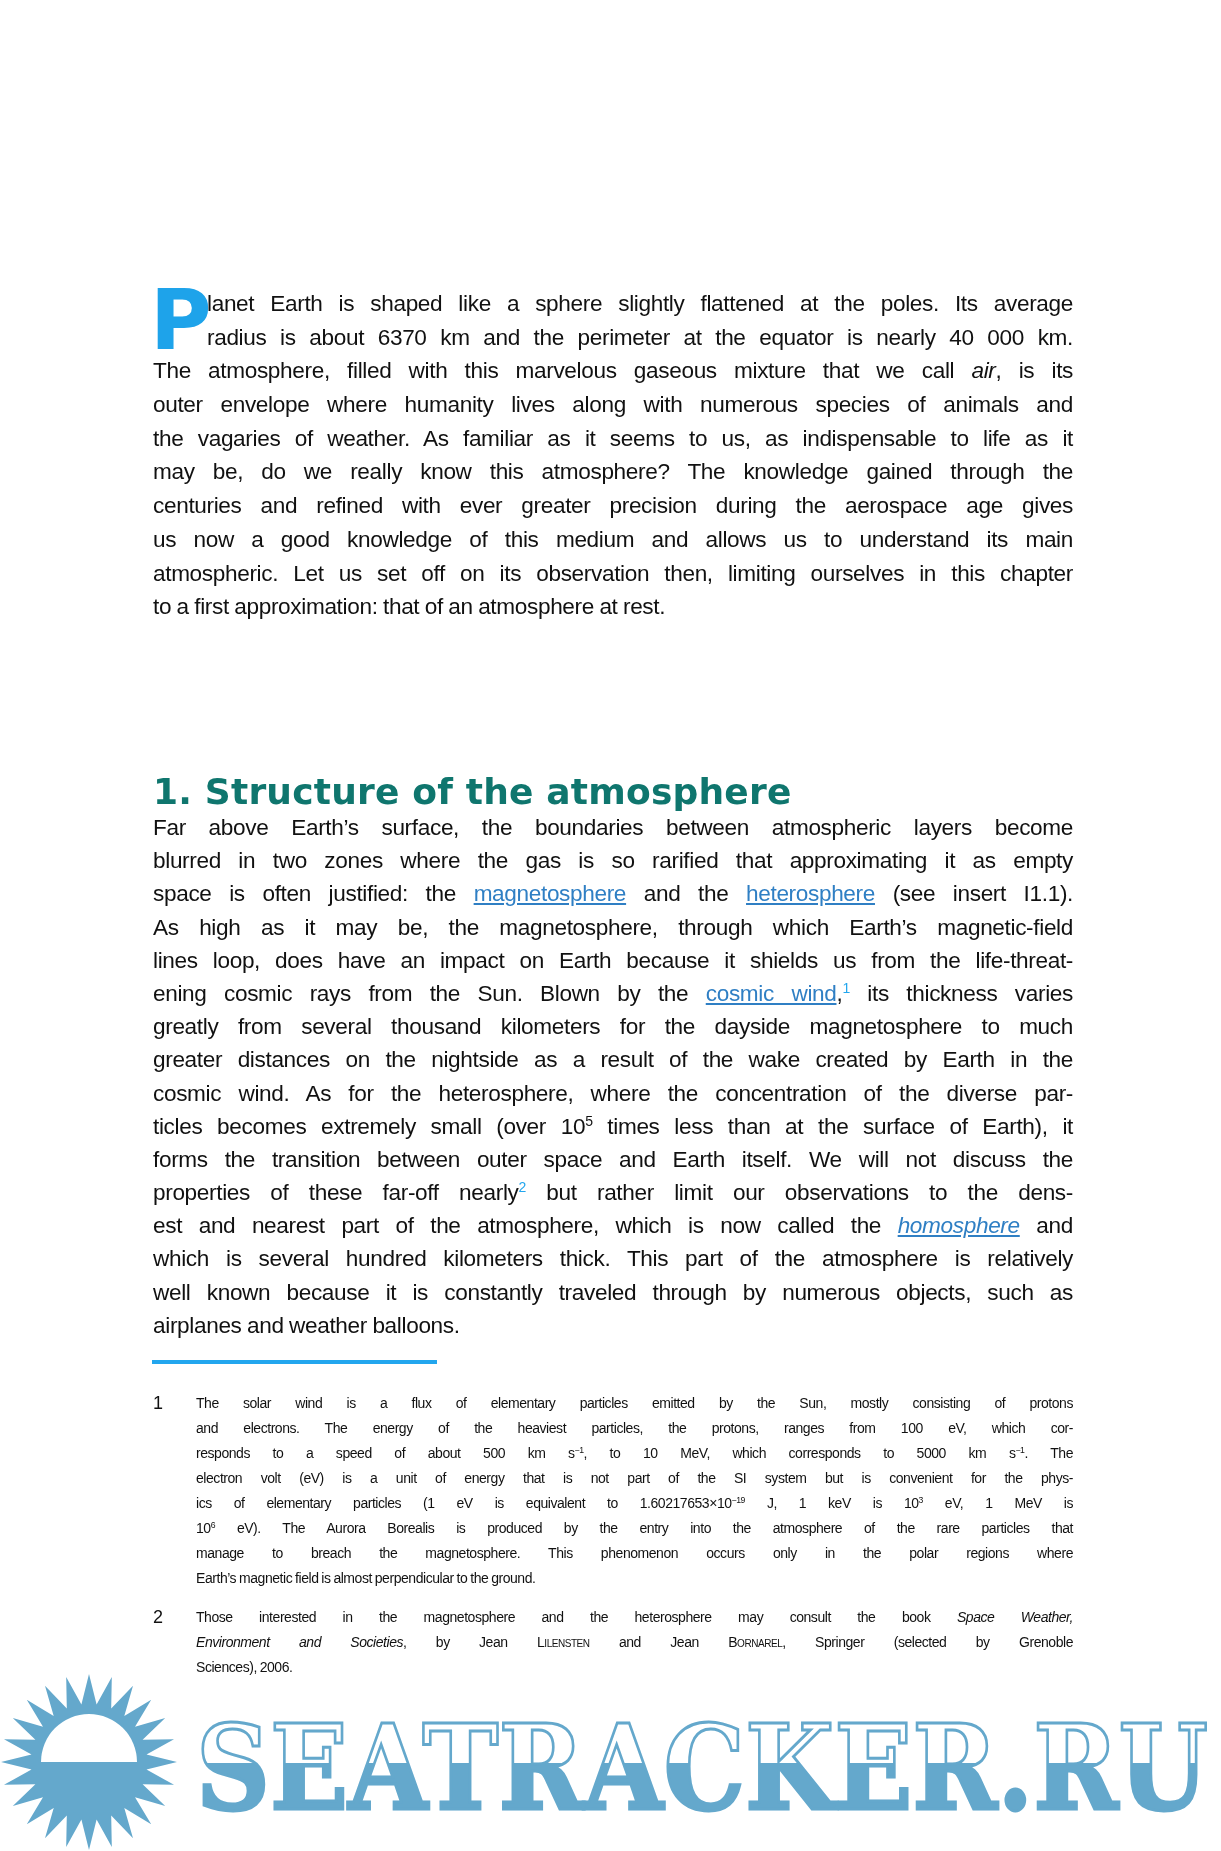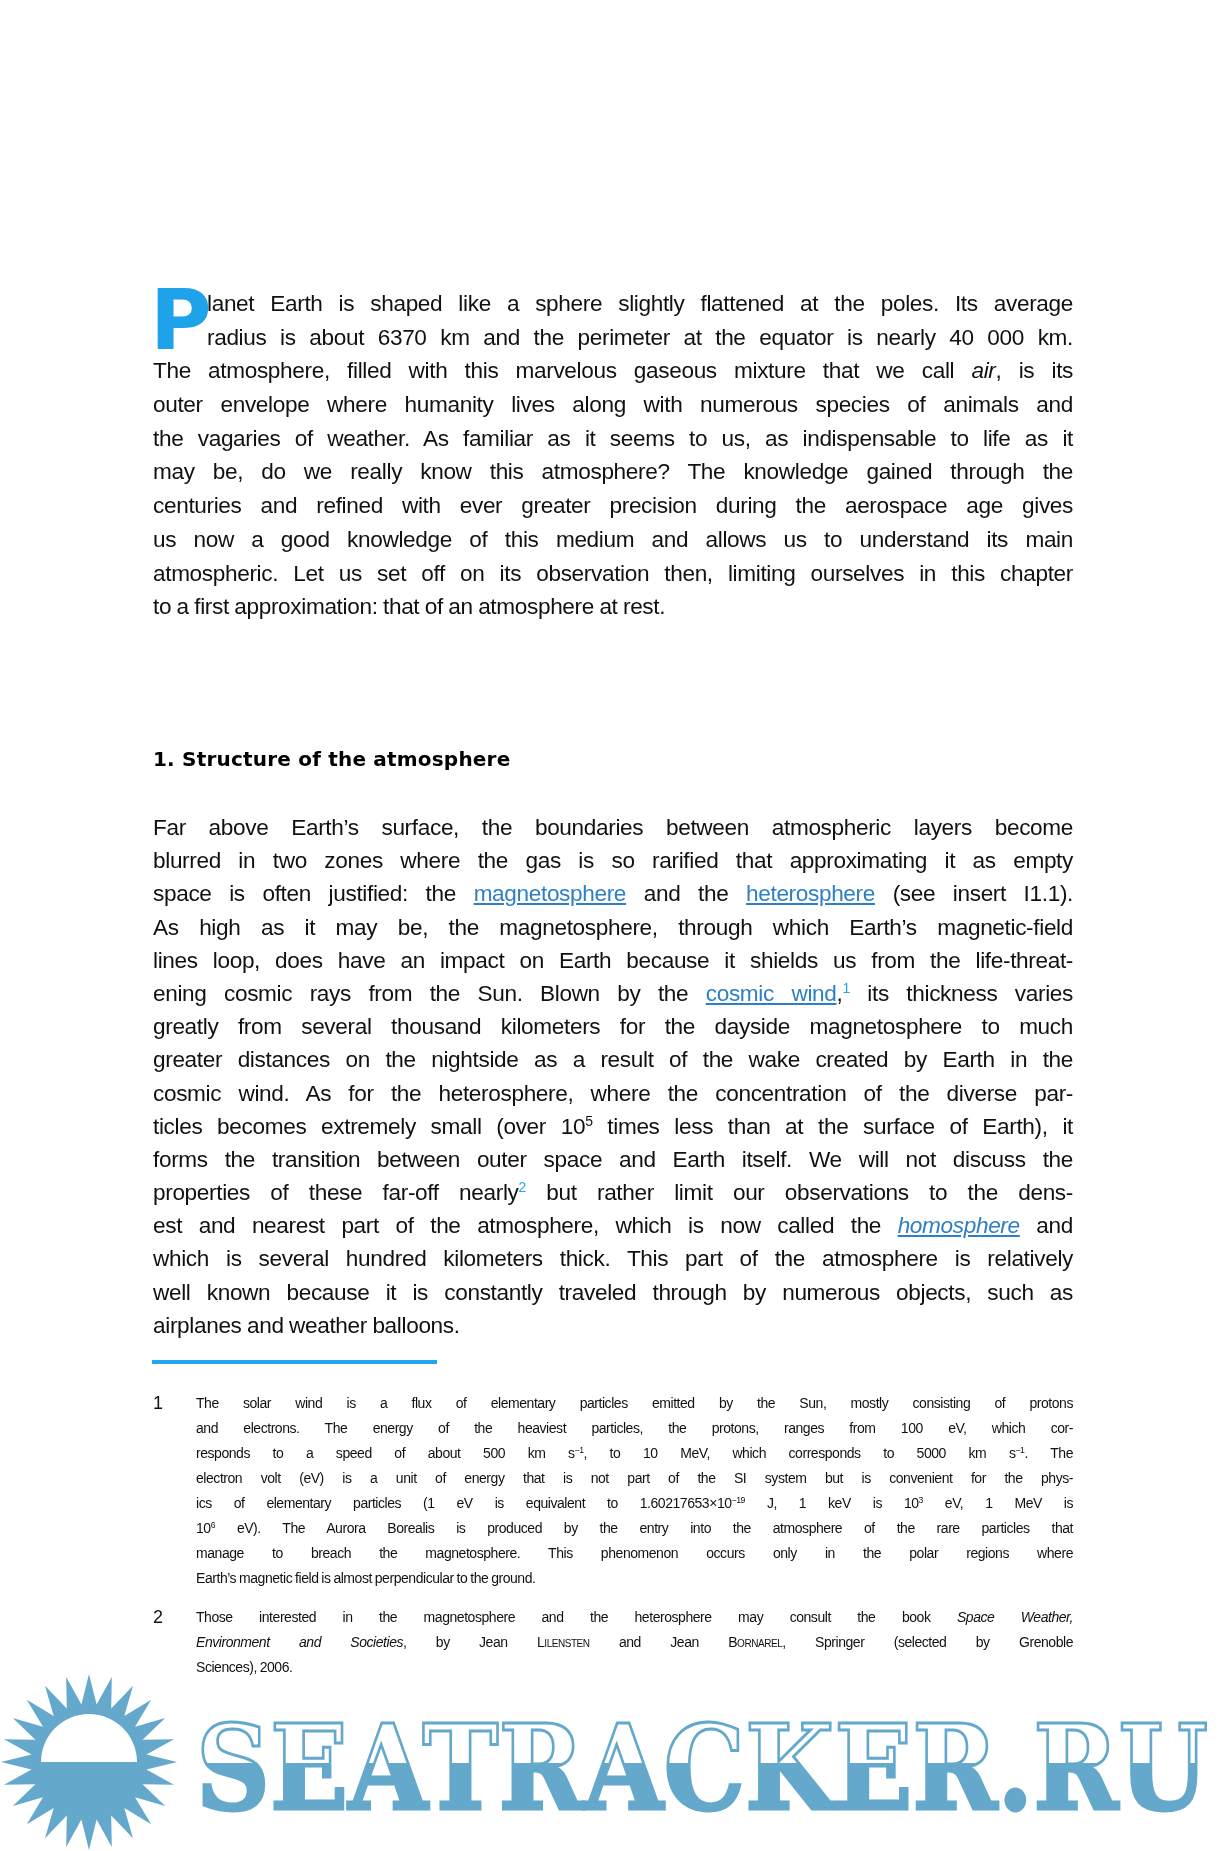--- a/index.html
+++ b/index.html
@@ -20,23 +20,23 @@
   }
   .line.last { text-align-last: left; }
   .intro { top: 287px; }
   .intro .line.indent { padding-left: 54px; }
   .dropcap {
     position: absolute; left: 150px; top: 278px;
     font-family: "DejaVu Sans", sans-serif; font-weight: bold;
     font-size: 84px; line-height: 84px; color: #1ea3ea;
   }
   .heading {
-    position: absolute; left: 153px; top: 741px;
+    position: absolute; left: 153px; top: 774px;
     font-family: "DejaVu Sans", sans-serif; font-weight: bold;
-    font-size: 20px; line-height: 36px; color: #000000;
+    font-size: 36px; line-height: 36px; color: #0f766e;
     letter-spacing: 0.2px; white-space: nowrap;
   }
   .body { top: 811px; }
   .body .line { height: 33.2px; line-height: 33.2px; }
   .link { color: #2f7fc4; text-decoration: underline; }
   .em { font-style: italic; }
   sup { font-size: 0.62em; line-height: 0; vertical-align: 0.6em; }
   sup.blue { color: #22a6ee; }
   .rule { position: absolute; left: 152px; top: 1360px; width: 285px; height: 4px; background: #22a6ee; }
   .fn { position: absolute; left: 153px; width: 920px; }

